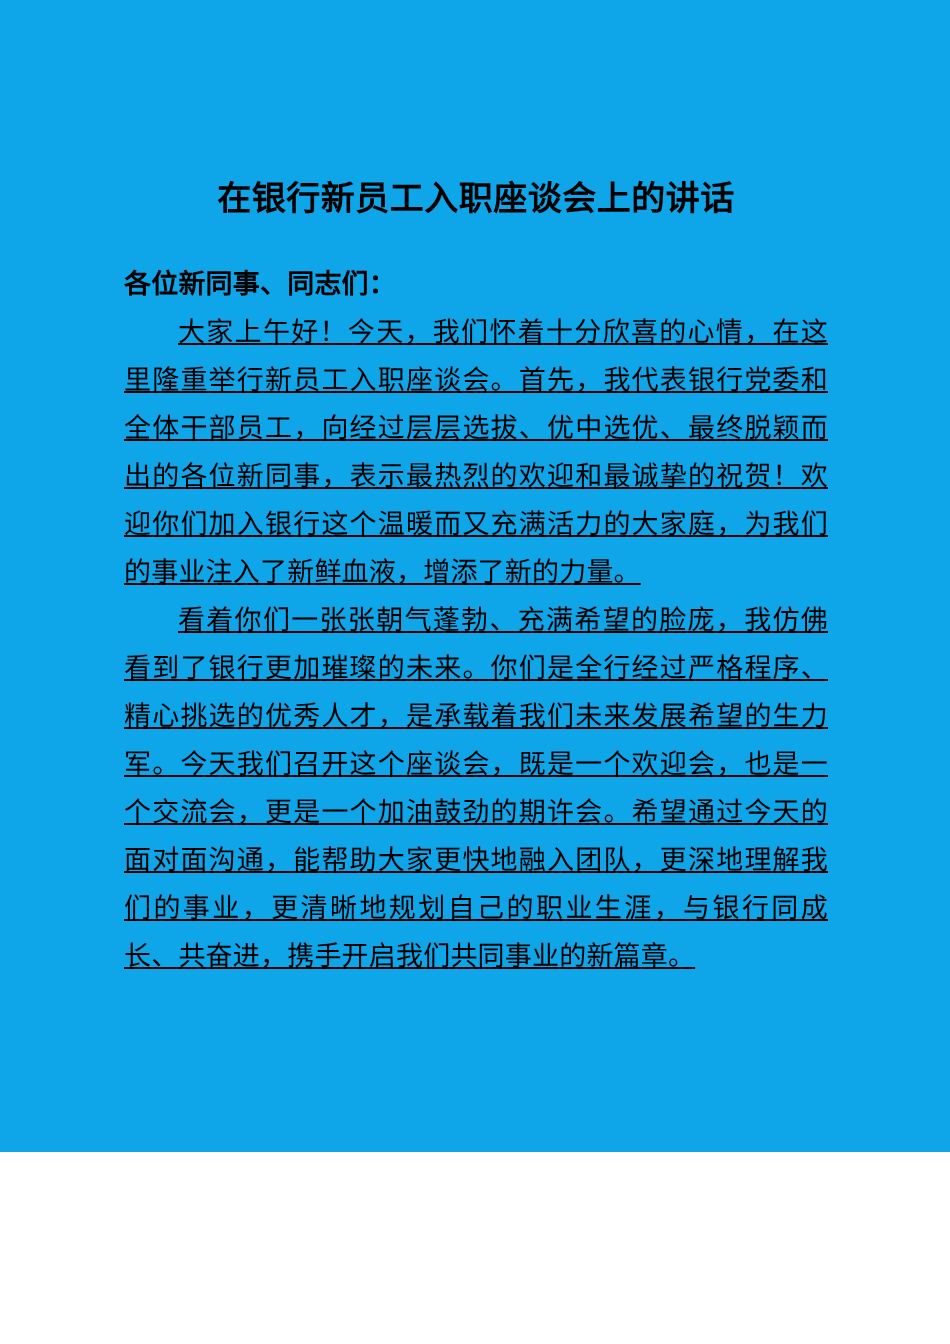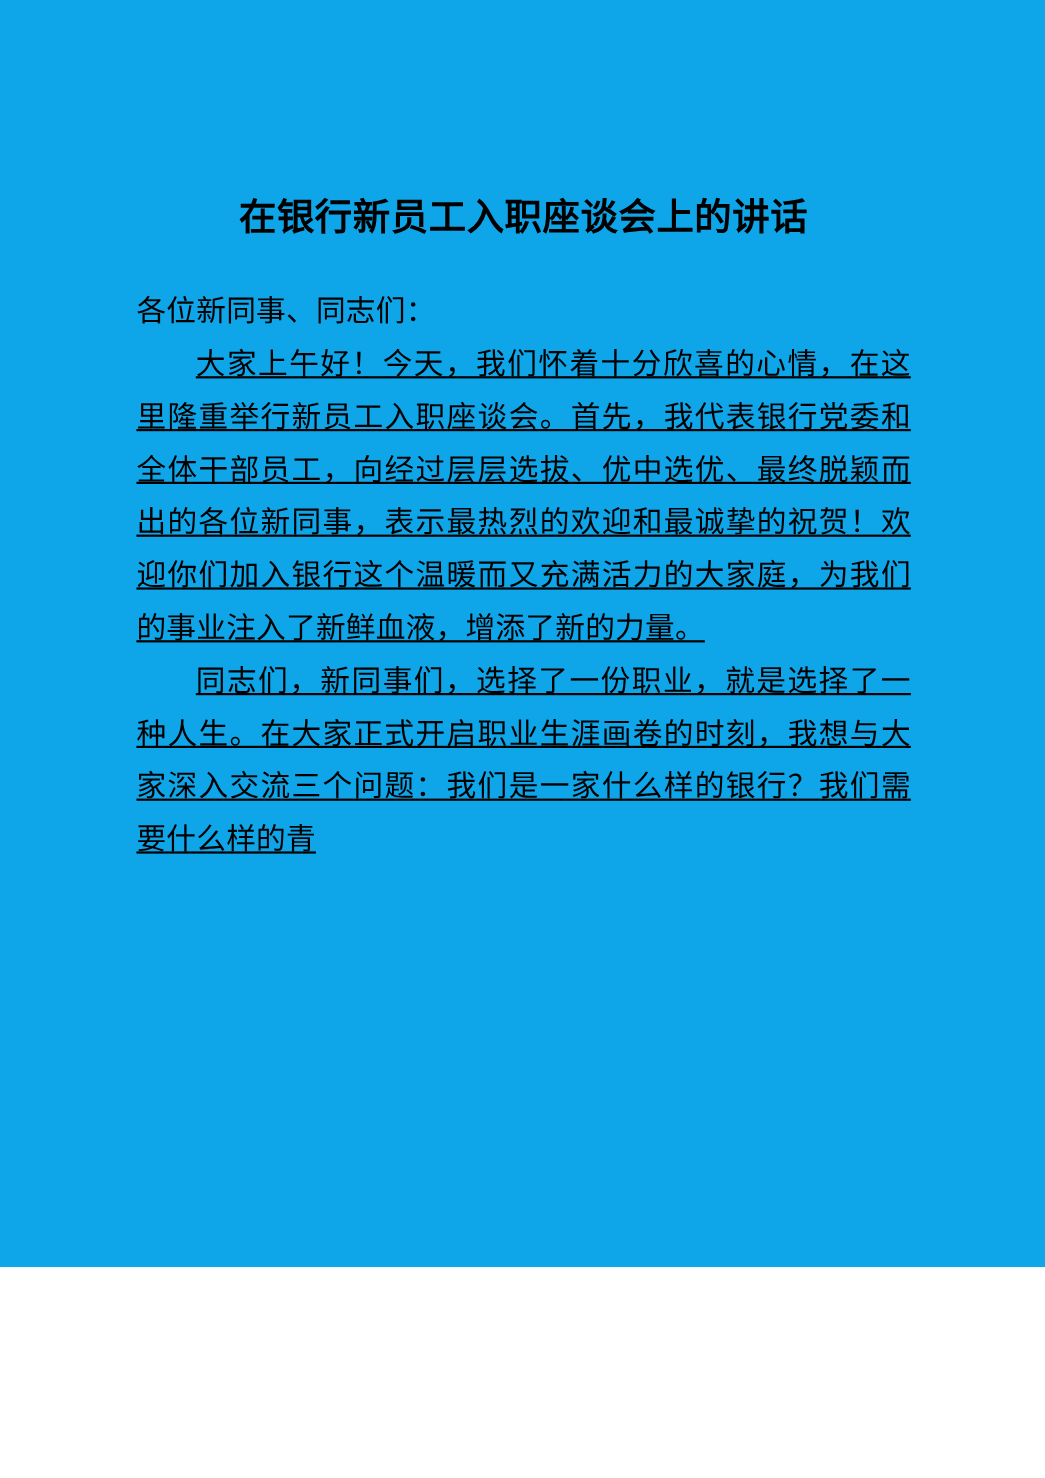--- a/index.html
+++ b/index.html
@@ -40,20 +40,21 @@
   }
 
   .salutation {
     font-size: 27px;
     line-height: 48px;
     margin: 0;
     padding-top: 40px;
     text-align: justify;
     text-justify: inter-ideograph;
     letter-spacing: 0.2px;
+    font-weight: bold;
   }
 
   .para {
     font-size: 27px;
     line-height: 48px;
     margin: 0;
     text-indent: 2em;
     text-align: justify;
     text-justify: inter-ideograph;
     letter-spacing: 0.2px;
@@ -66,17 +67,17 @@
 
 <div class="page">
   <div class="doc-body">
 
     <h1 class="doc-title">在银行新员工入职座谈会上的讲话</h1>
 
     <p class="salutation">各位新同事、同志们：</p>
 
     <p class="para">大家上午好！今天，我们怀着十分欣喜的心情，在这里隆重举行新员工入职座谈会。首先，我代表银行党委和全体干部员工，向经过层层选拔、优中选优、最终脱颖而出的各位新同事，表示最热烈的欢迎和最诚挚的祝贺！欢迎你们加入银行这个温暖而又充满活力的大家庭，为我们的事业注入了新鲜血液，增添了新的力量。</p>
 
+    <p class="para">看着你们一张张朝气蓬勃、充满希望的脸庞，我仿佛看到了银行更加璀璨的未来。你们是全行经过严格程序、精心挑选的优秀人才，是承载着我们未来发展希望的生力军。今天我们召开这个座谈会，既是一个欢迎会，也是一个交流会，更是一个加油鼓劲的期许会。希望通过今天的面对面沟通，能帮助大家更快地融入团队，更深地理解我们的事业，更清晰地规划自己的职业生涯，与银行同成长、共奋进，携手开启我们共同事业的新篇章。</p>
 
-    <p class="para">同志们，新同事们，选择了一份职业，就是选择了一种人生。在大家正式开启职业生涯画卷的时刻，我想与大家深入交流三个问题：我们是一家什么样的银行？我们需要什么样的青</p>
 
   </div>
 </div>
 
 </body></html>

